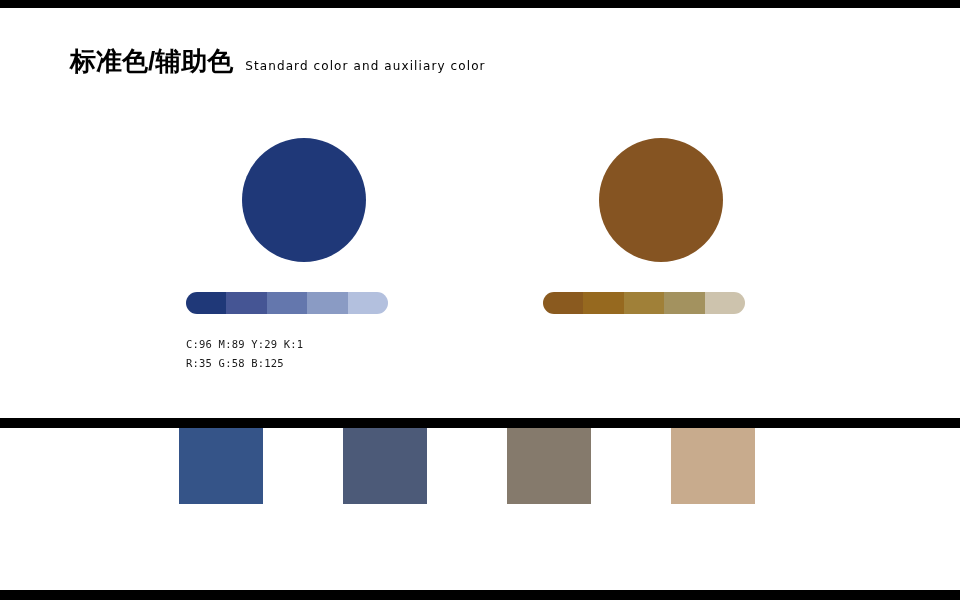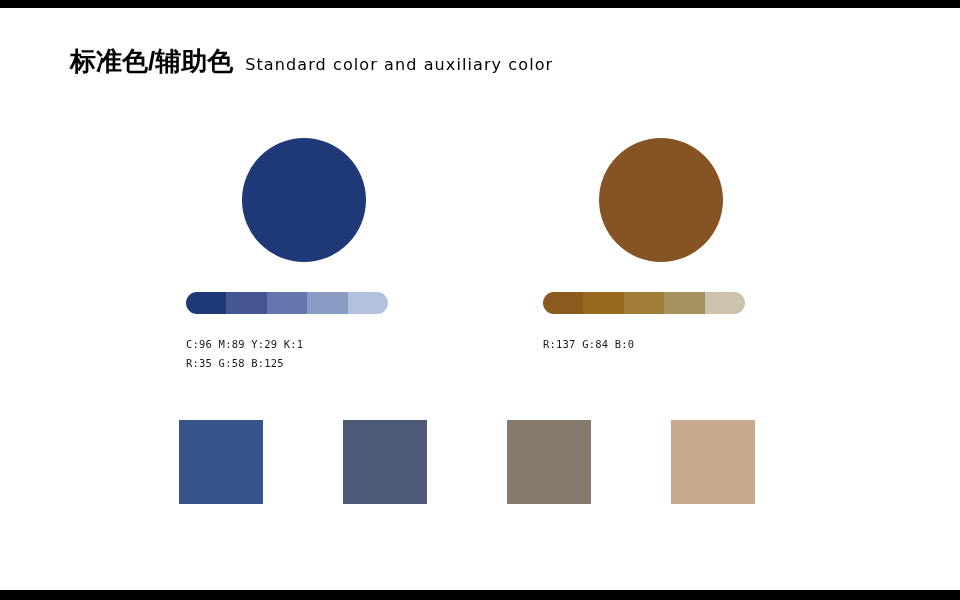--- a/index.html
+++ b/index.html
@@ -9,21 +9,21 @@
   }
   body {
     width: 960px;
     height: 600px;
     overflow: hidden;
     font-family: "Liberation Sans", sans-serif;
   }
   .slide-frame {
     position: relative;
     width: 960px;
-    height: 600px;
+    height: 428px;
     background: #86efac;
   }
   .letterbox {
     position: absolute;
     left: 0;
     width: 960px;
     background: #000000;
   }
   .letterbox-top { top: 0; height: 8px; }
   .letterbox-bottom { bottom: 0; height: 10px; }
@@ -47,21 +47,21 @@
     white-space: nowrap;
   }
   .title-cn {
     font-size: 26px;
     font-weight: bold;
     color: #000000;
     letter-spacing: 0px;
     line-height: 1;
   }
   .title-en {
-    font-size: 16px;
+    font-size: 12px;
     font-weight: normal;
     color: #000000;
     margin-left: 12px;
     letter-spacing: 1.1px;
     line-height: 1;
     font-family: "DejaVu Sans", sans-serif;
   }
 
   
   .color-group {
@@ -150,21 +150,20 @@
     <div class="color-group group-brown">
       <div class="swatch-circle" style="background: rgb(133, 84, 34);"></div>
       <div class="gradient-bar">
         <div class="gradient-step" style="background: rgb(138, 90, 31);"></div>
         <div class="gradient-step" style="background: rgb(150, 105, 31);"></div>
         <div class="gradient-step" style="background: rgb(160, 128, 56);"></div>
         <div class="gradient-step" style="background: rgb(163, 146, 95);"></div>
         <div class="gradient-step" style="background: rgb(205, 195, 173);"></div>
       </div>
       <div class="spec-list">
-        <div class="spec-line">R:137 G:84 B:0</div>
       </div>
     </div>
 
     <div class="aux-row">
       <div class="aux-square" style="background: rgb(53, 84, 136);"></div>
       <div class="aux-square" style="background: rgb(76, 90, 120);"></div>
       <div class="aux-square" style="background: rgb(133, 122, 108);"></div>
       <div class="aux-square" style="background: rgb(200, 171, 141);"></div>
     </div>
 

